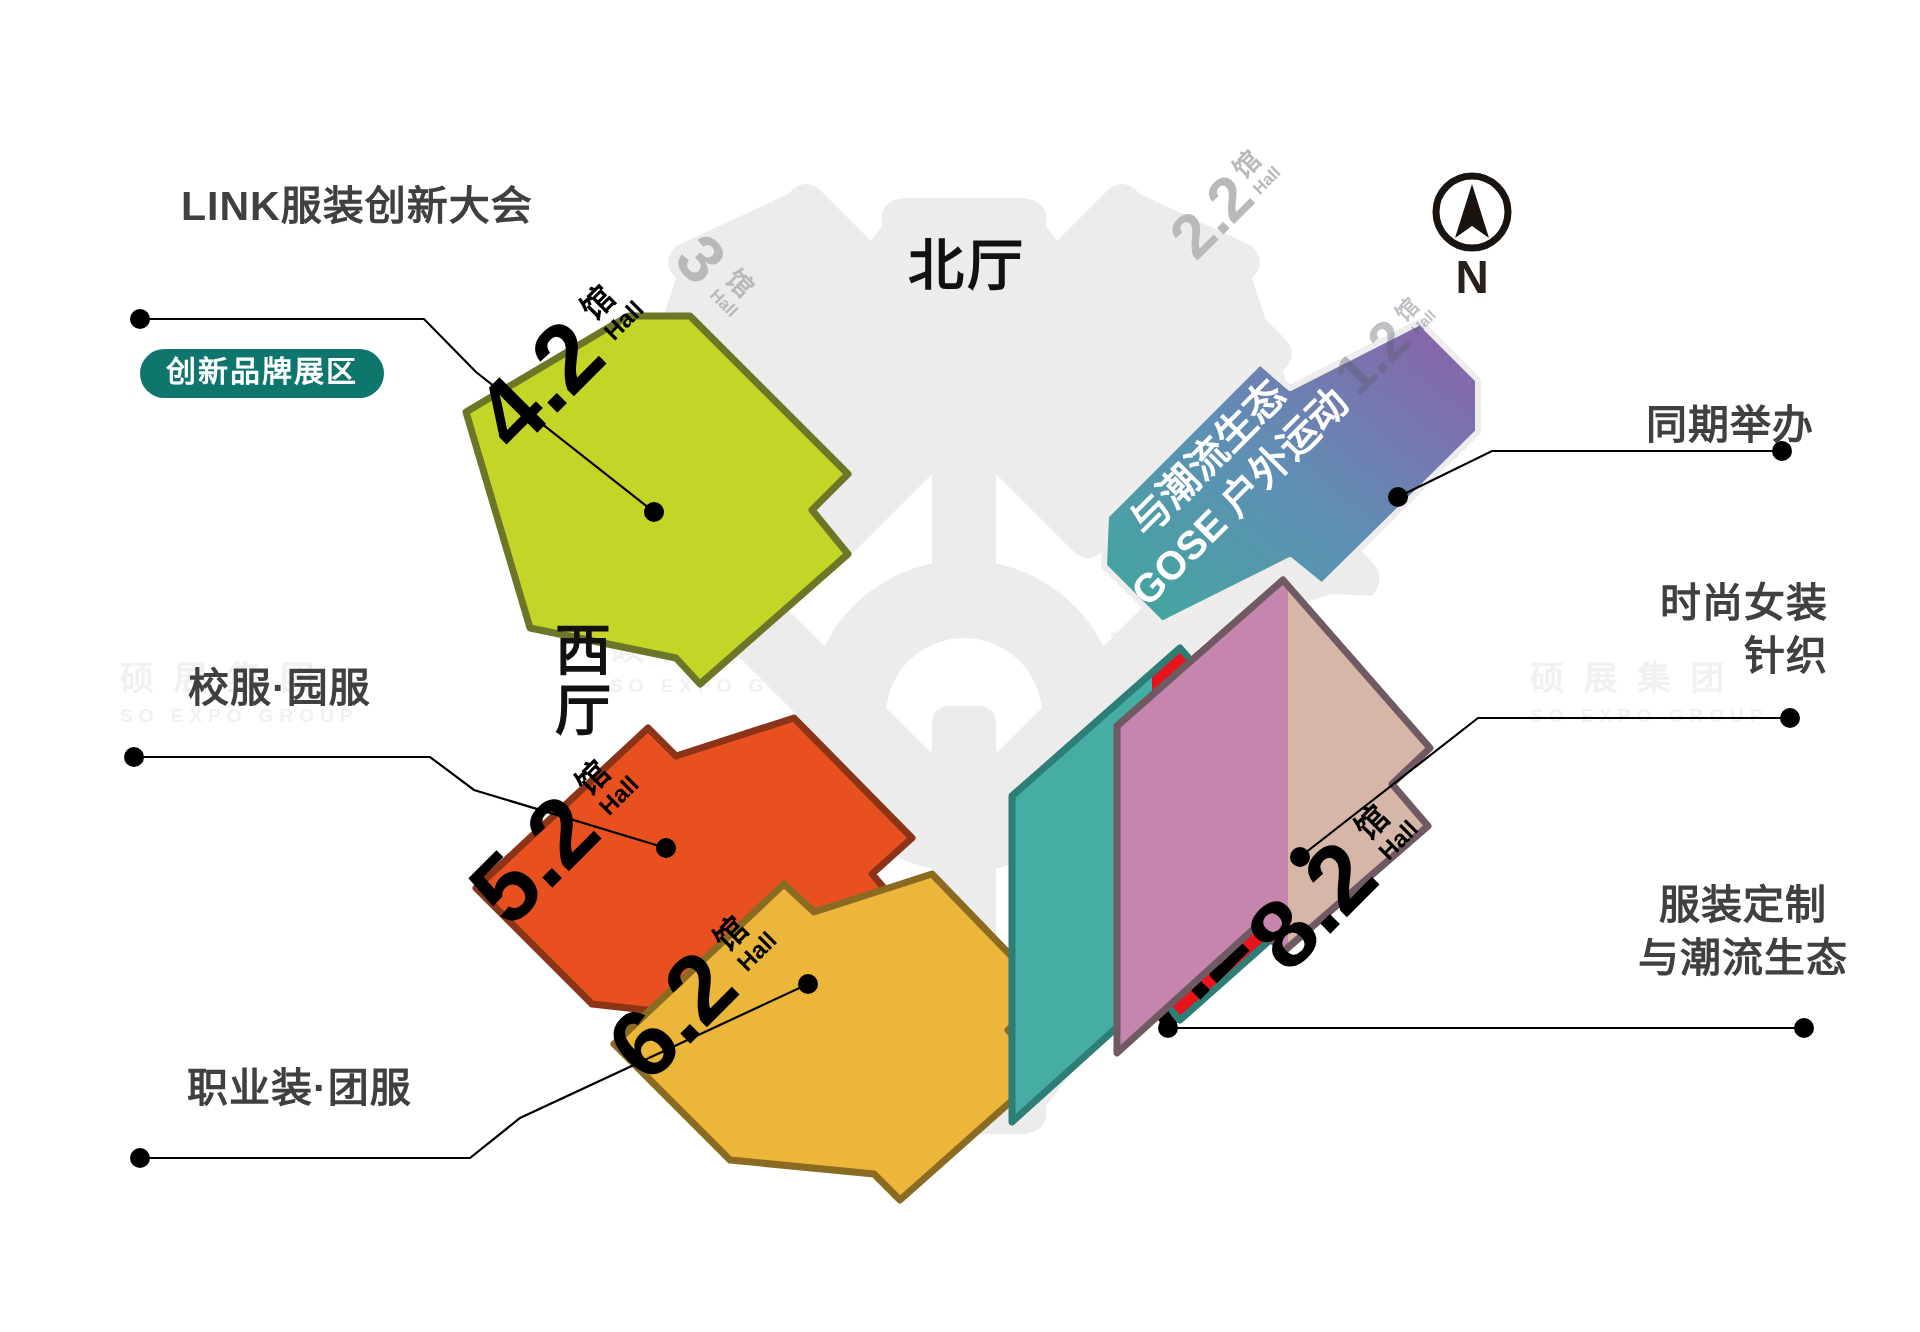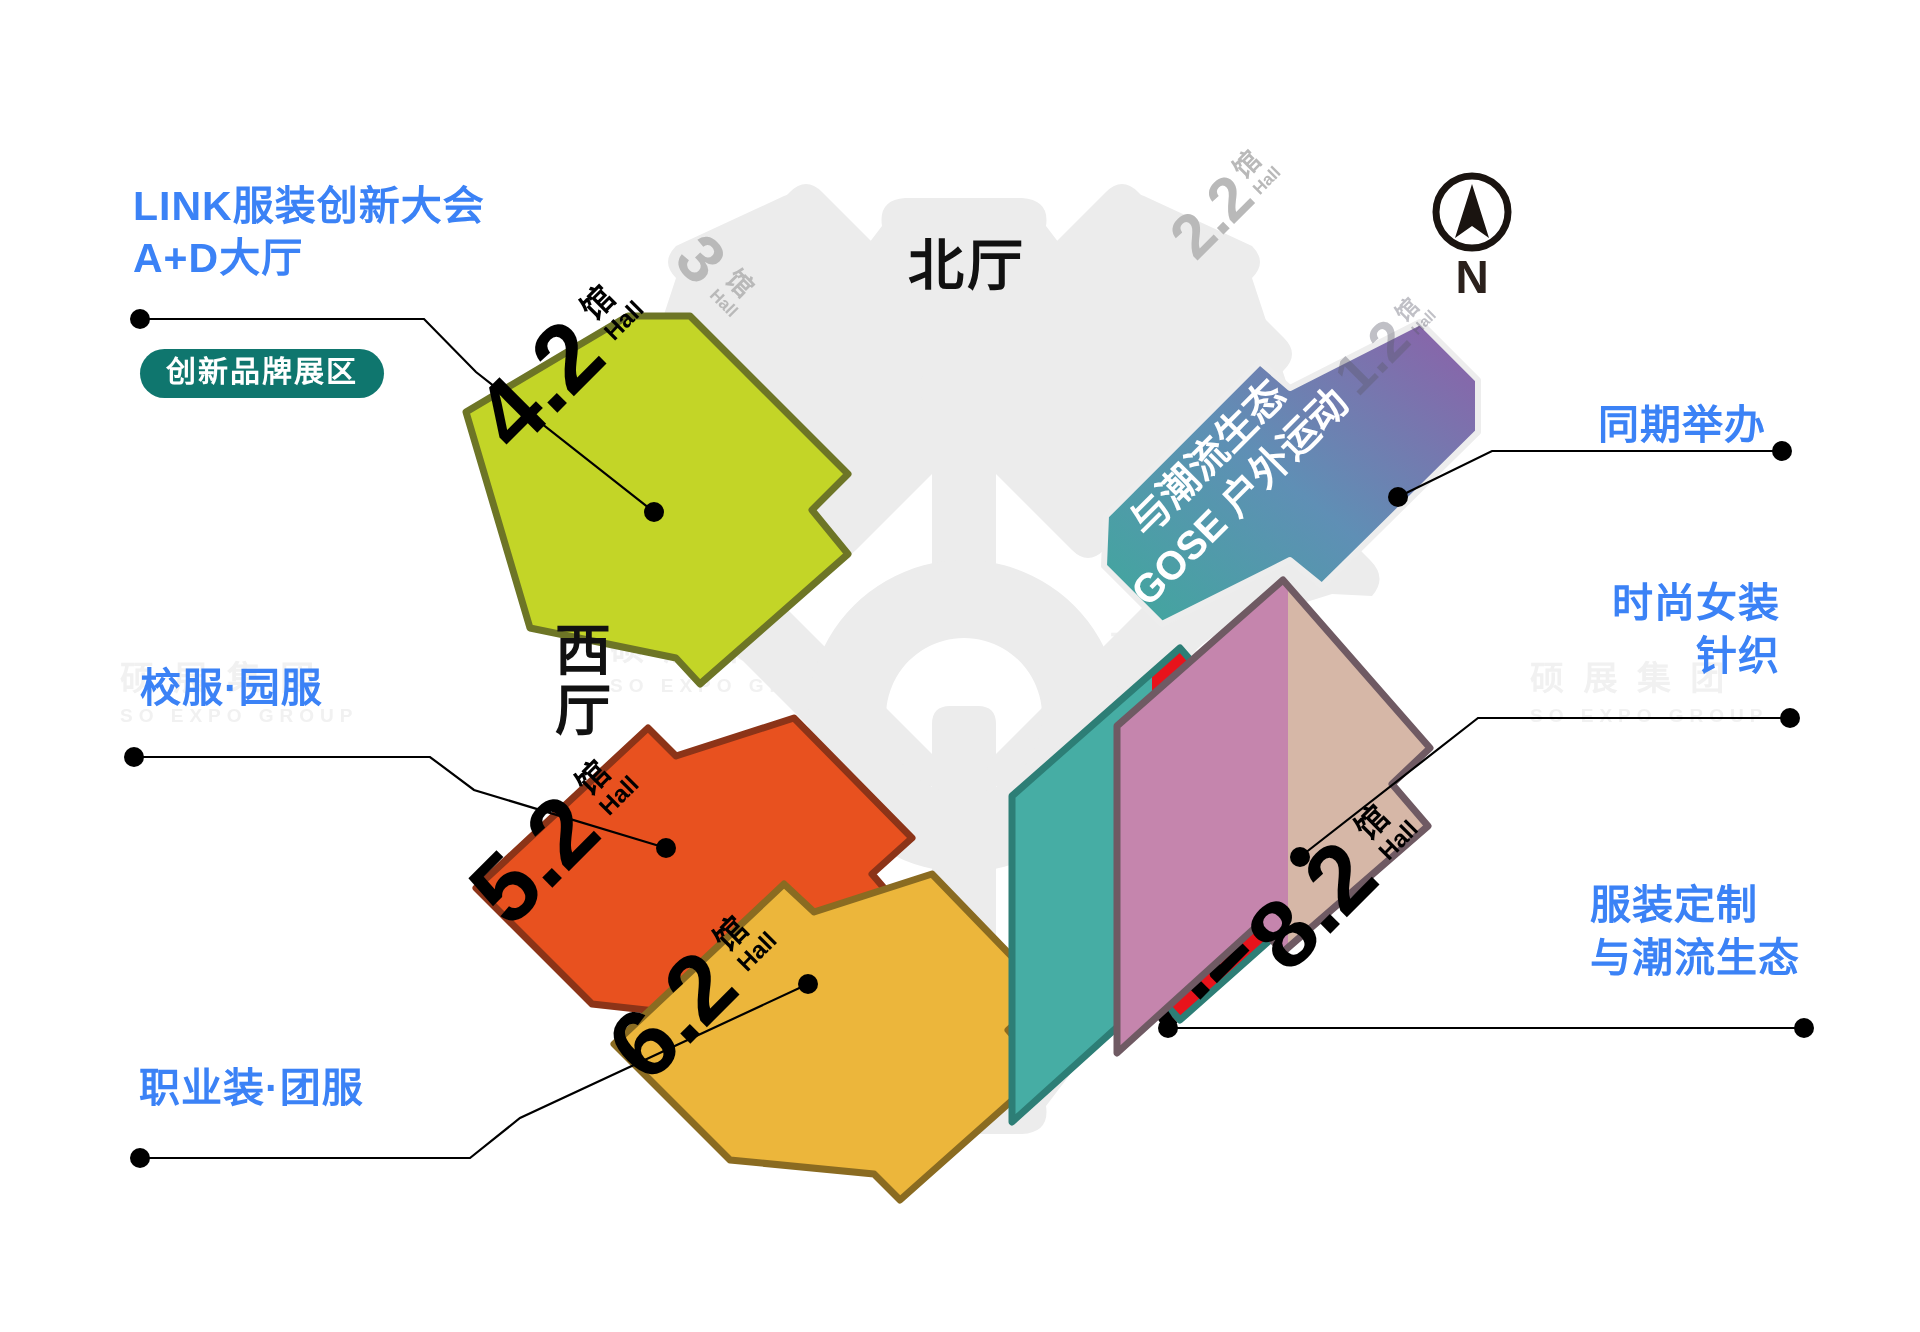--- a/index.html
+++ b/index.html
@@ -5,21 +5,21 @@
 <style>
   html,body{margin:0;padding:0;background:#ffffff;}
   body{
     font-family:"Liberation Sans","DejaVu Sans",sans-serif;
     width:1920px;height:1332px;overflow:hidden;position:relative;
   }
   #stage{position:absolute;left:0;top:0;width:1920px;height:1332px;background:#fff;}
   svg#map{position:absolute;left:0;top:0;width:1920px;height:1332px;}
 
   
-  .callout{position:absolute;color:#3b82f6;font-weight:bold;letter-spacing:1px;}
+  .callout{position:absolute;color:#404040;font-weight:bold;letter-spacing:1px;margin-left:48px;}
   .callout .line{display:block;white-space:nowrap;}
 
   .cl-title{font-size:41px;line-height:1.28;}
   .cl-side{font-size:41px;line-height:1.30;}
 
   .badge{
     display:inline-block;background:#0f766e;color:#fff;border-radius:999px;
     font-size:30px;font-weight:bold;padding:8px 26px 11px 26px;letter-spacing:2px;
     line-height:1;
   }
@@ -197,21 +197,20 @@
 
     <g>
       <circle cx="1472" cy="212" r="36" fill="#fff" stroke="#1a1410" stroke-width="7"></circle>
       <path d="M1472 184 L1489 238 L1472 226 L1455 238 Z" fill="#1a1410"></path>
       <text x="1472" y="293" font-size="46" font-weight="bold" fill="#2b211c" text-anchor="middle">N</text>
     </g>
   </svg>
 
   <div class="callout cl-title" style="left:133px;top:180px;">
     <span class="line">LINK服装创新大会</span>
-    <span class="line">A+D大厅</span>
   </div>
 
   <div style="position:absolute;left:140px;top:349px;">
     <span class="badge">创新品牌展区</span>
   </div>
 
   <div class="callout cl-side" style="left:140px;top:662px;">
     <span class="line">校服·园服</span>
   </div>
 
@@ -221,18 +220,18 @@
 
   <div class="callout cl-side" style="left:1598px;top:399px;text-align:right;">
     <span class="line">同期举办</span>
   </div>
 
   <div class="callout cl-side" style="left:1780px;top:577px;text-align:right;transform:translateX(-100%);font-family:Liberation Serif, serif;">
     <span class="line">时尚女装</span>
     <span class="line">针织</span>
   </div>
 
-  <div class="callout cl-side" style="left:1800px;top:879px;text-align:left;transform:translateX(-100%);">
+  <div class="callout cl-side" style="left:1800px;top:879px;text-align:center;transform:translateX(-100%);">
     <span class="line">服装定制</span>
     <span class="line">与潮流生态</span>
   </div>
 
 </div>
 
 </body></html>

